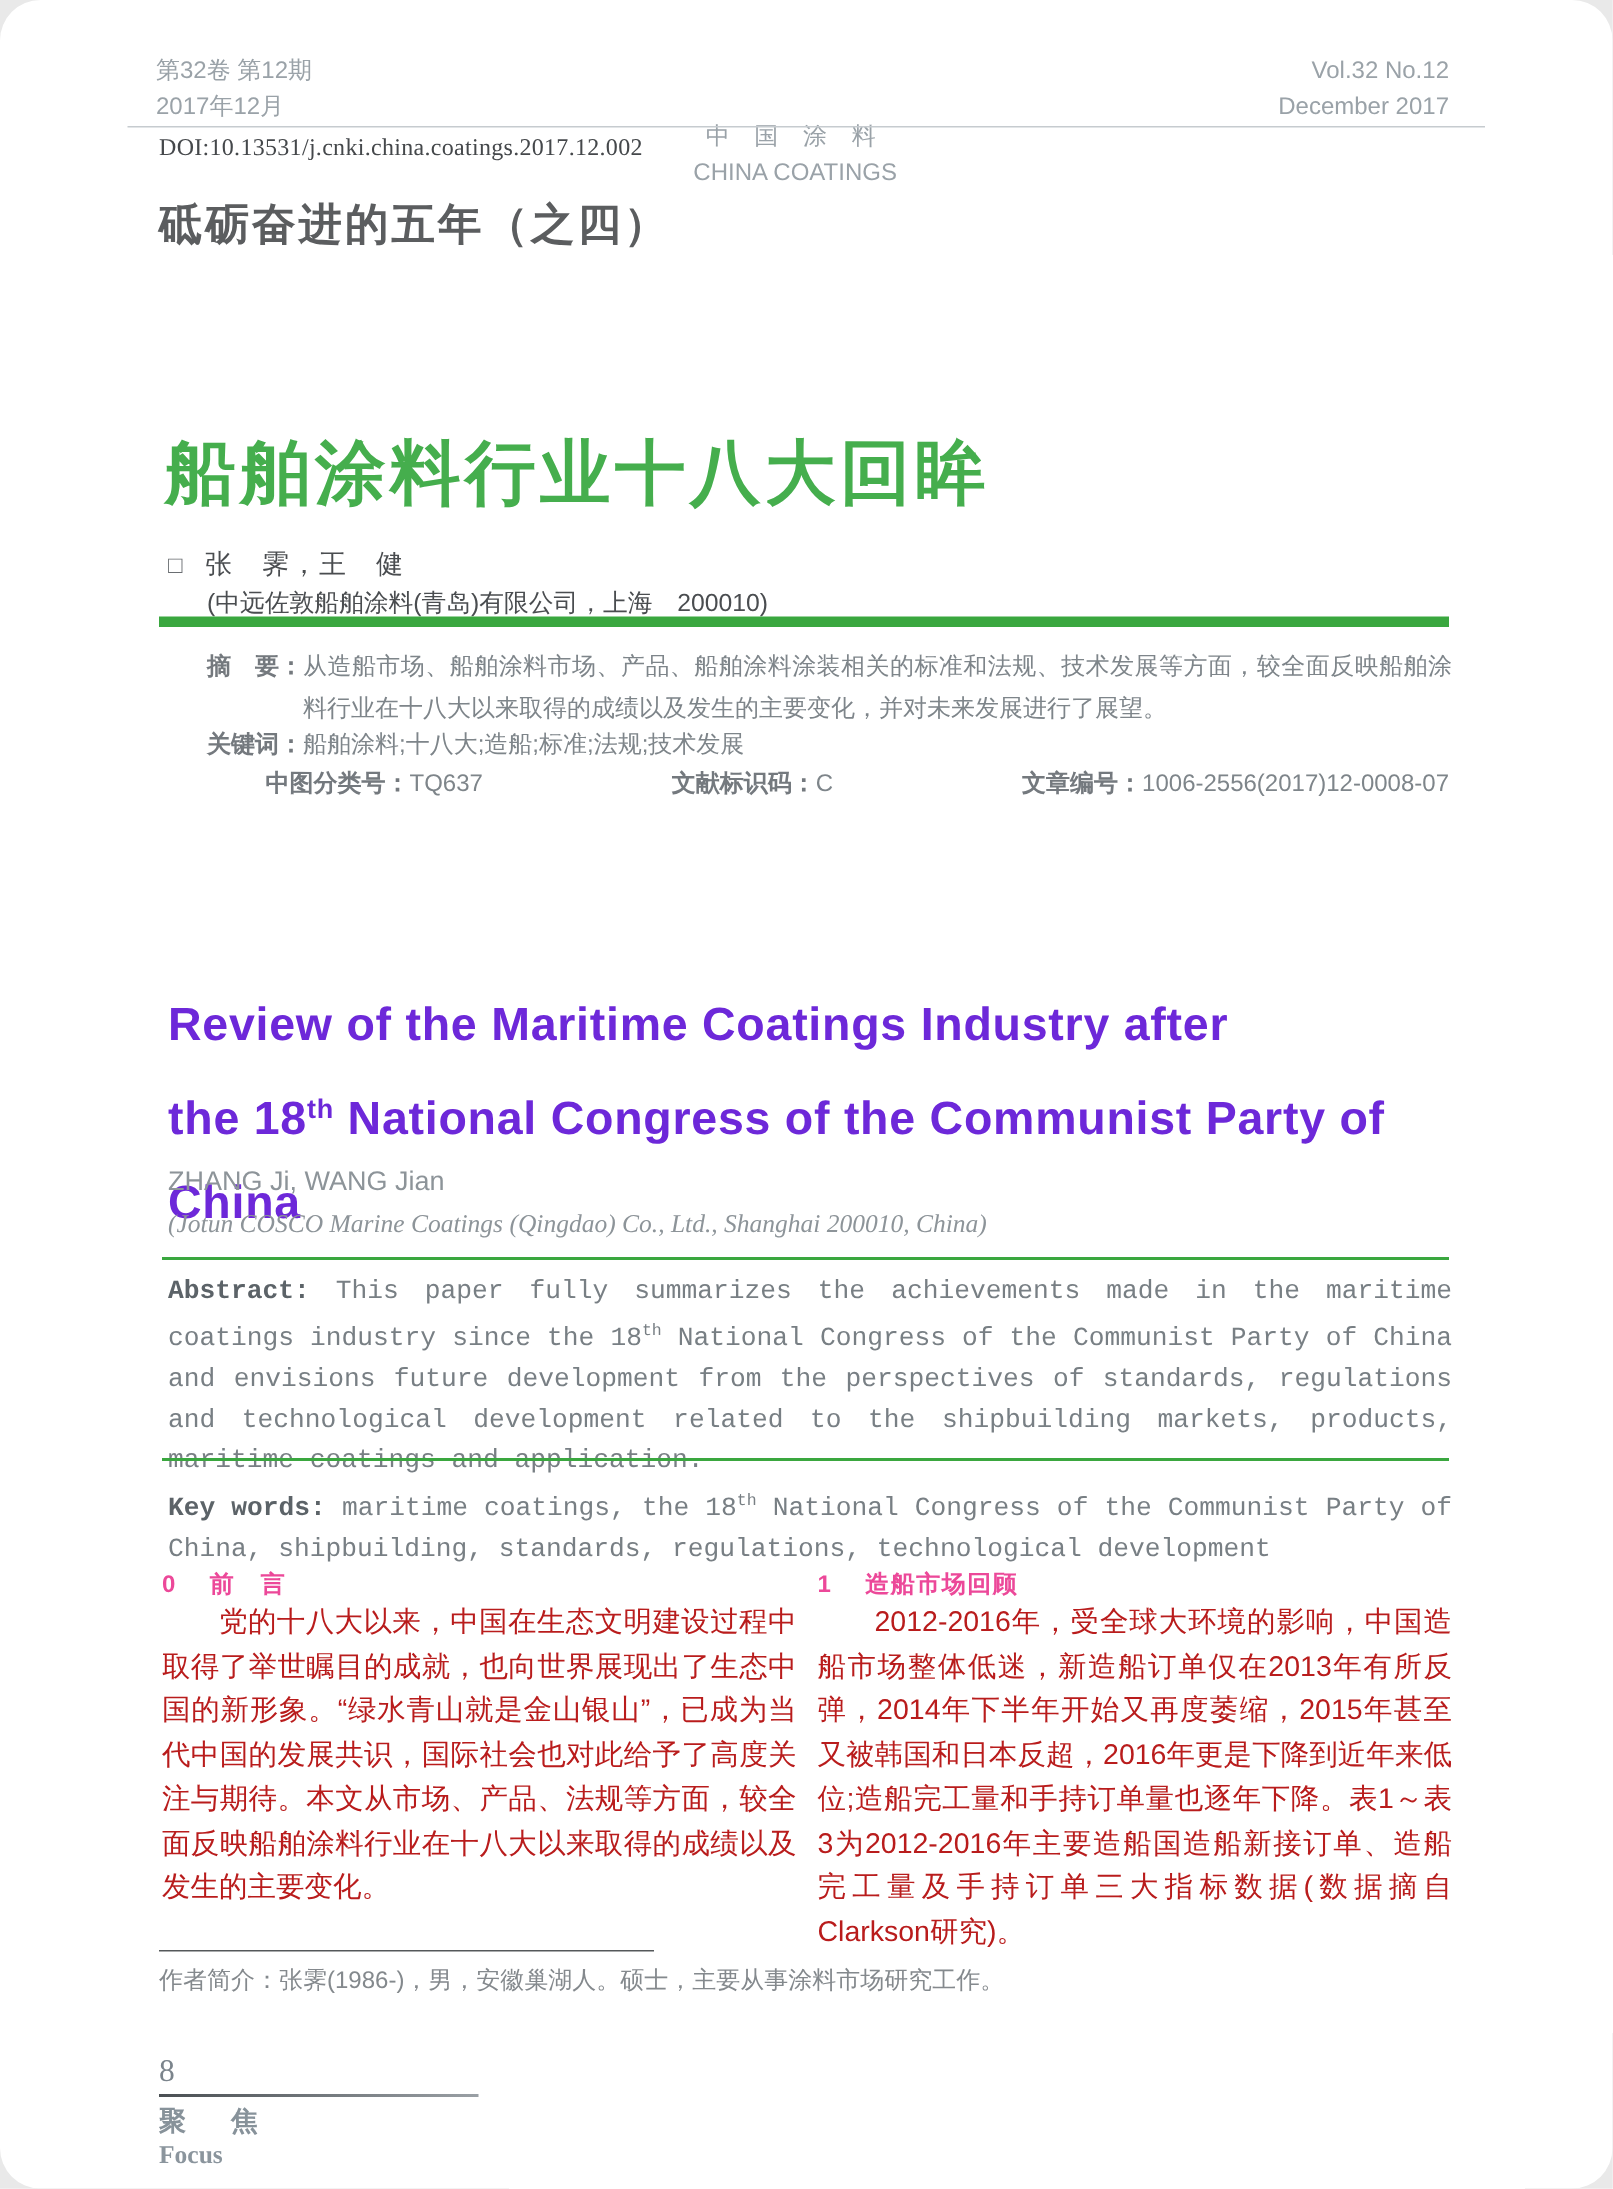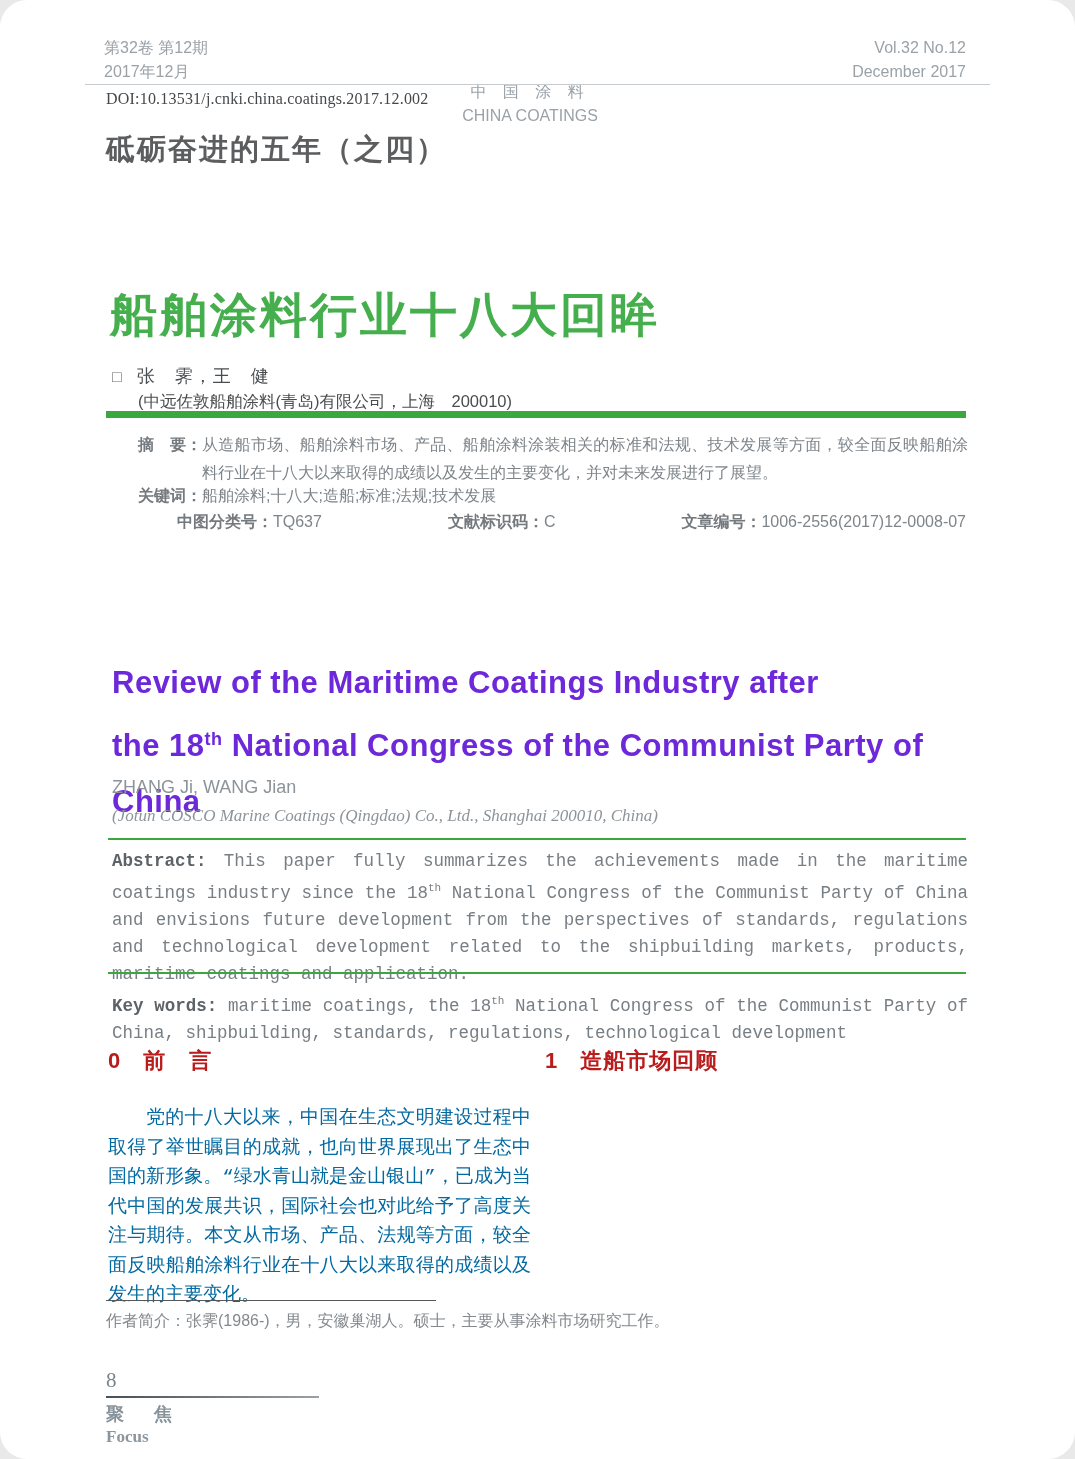--- a/index.html
+++ b/index.html
@@ -101,28 +101,28 @@
   .rule-green-bottom { left:108px; top:972px; width:858px; height:2px; background:#3aa73f; }
 
   
   .columns {
     left:108px; top:1046px; width:860px;
     display:flex; gap:14px;
   }
   .colmn { flex:1; }
   .sec-head {
     font-family:"Liberation Sans", sans-serif;
-    color:#b91c1c; font-weight:bold; font-size:22px; margin-bottom:28px;
+    color:#ec4899; font-weight:bold; font-size:16px; margin-bottom:0;
     letter-spacing:1px;
   }
   .sec-head .num { margin-right:22px; }
   .sec-body {
-    color:#0369a1; font-size:19px; line-height:29.5px;
+    color:#b91c1c; font-size:19px; line-height:29.5px;
     text-align:justify; text-indent:2em;
-    font-family:Liberation Mono, monospace;
+    font-family:Liberation Sans, sans-serif;
   }
 
   
   .footnote-rule { left:106px; top:1300px; width:330px; height:1px; background:#55585a; }
   .footnote {
     left:106px; top:1306px; width:860px;
     color:#84898d; font-size:16px; line-height:30px;
     font-family:"Liberation Sans", sans-serif;
   }
   .footnote .val { color:#6a6f73; }
@@ -198,20 +198,21 @@
     <div class="colmn">
       <div class="sec-head">
         <span class="num">0</span><span>前　言</span>
       </div>
       <p class="sec-body">党的十八大以来，中国在生态文明建设过程中取得了举世瞩目的成就，也向世界展现出了生态中国的新形象。“绿水青山就是金山银山”，已成为当代中国的发展共识，国际社会也对此给予了高度关注与期待。本文从市场、产品、法规等方面，较全面反映船舶涂料行业在十八大以来取得的成绩以及发生的主要变化。</p>
     </div>
     <div class="colmn">
       <div class="sec-head">
         <span class="num">1</span><span>造船市场回顾</span>
       </div>
+      <p class="sec-body">2012-2016年，受全球大环境的影响，中国造船市场整体低迷，新造船订单仅在2013年有所反弹，2014年下半年开始又再度萎缩，2015年甚至又被韩国和日本反超，2016年更是下降到近年来低位;造船完工量和手持订单量也逐年下降。表1～表3为2012-2016年主要造船国造船新接订单、造船完工量及手持订单三大指标数据(数据摘自Clarkson研究)。</p>
     </div>
   </div>
 
   <div class="abs footnote-rule"></div>
   <div class="abs footnote">
     <div>
       <span>作者简介：</span><span>张霁(1986-)，男，安徽巢湖人。硕士，主要从事涂料市场研究工作。</span>
     </div>
   </div>
 

